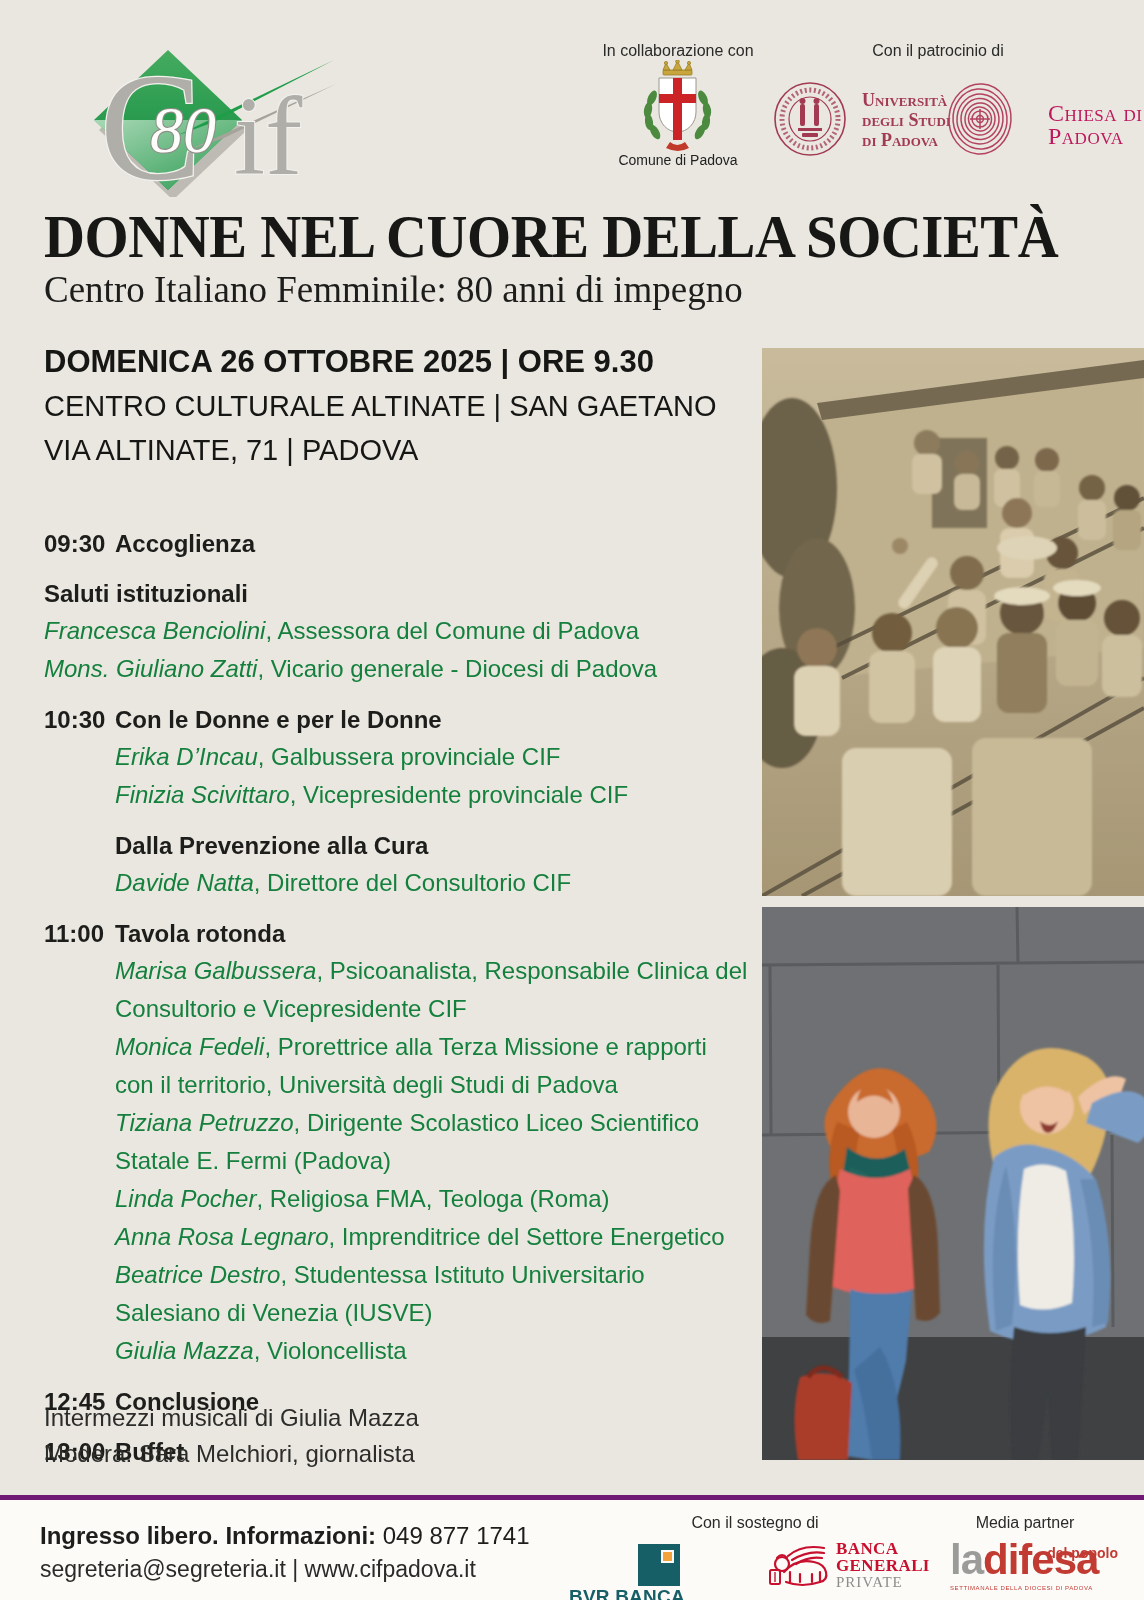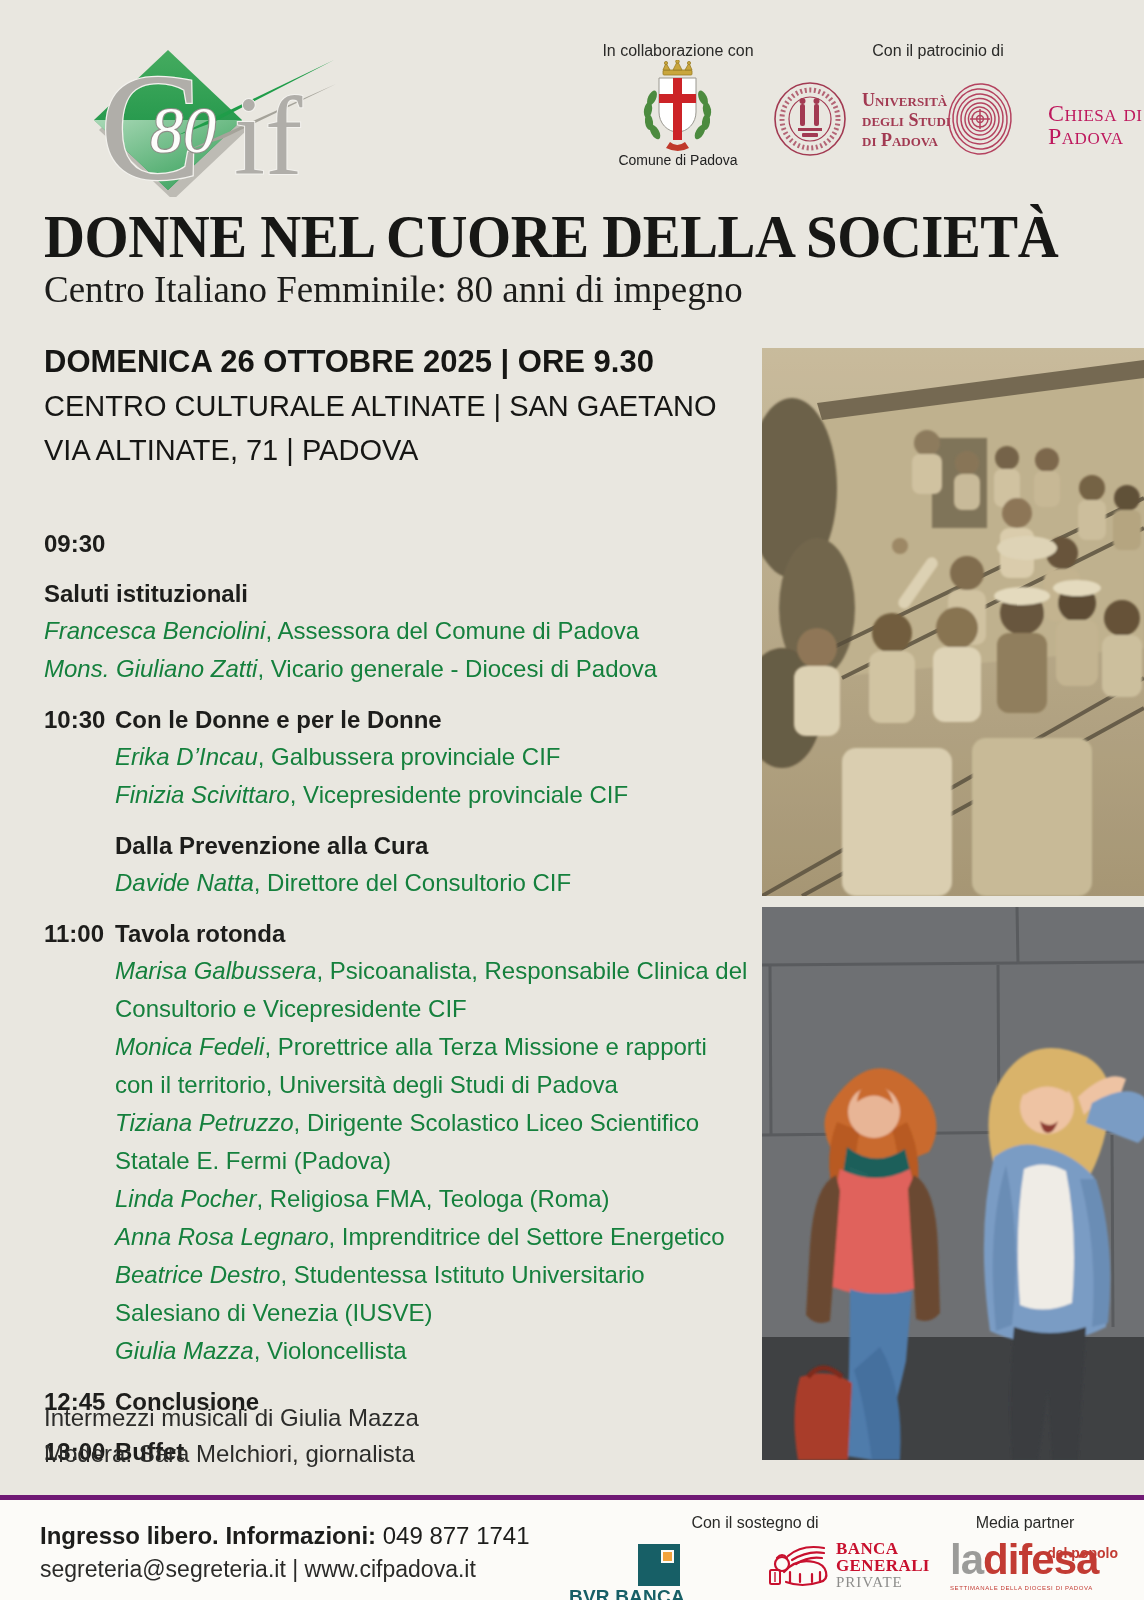--- a/index.html
+++ b/index.html
@@ -187,20 +187,23 @@
 
 <div class="abs" id="date-block">
   <div id="date-line1">DOMENICA 26 OTTOBRE 2025 | ORE 9.30</div>
   <div>CENTRO CULTURALE ALTINATE | SAN GAETANO</div>
   <div>VIA ALTINATE, 71 | PADOVA</div>
 </div>
 
 <div class="abs" id="program-list">
     <div class="prog-item">
       <div class="prog-time">09:30</div>
+      <div class="prog-body">
+        <div class="prog-title">Accoglienza</div>
+      </div>
     </div>
     <div class="prog-item">
       <div class="prog-body">
         <div class="prog-title">Saluti istituzionali</div>
         <div class="speaker"><span class="sp-name">Francesca Benciolini</span><span>, Assessora del Comune di Padova</span></div>
         <div class="speaker"><span class="sp-name">Mons. Giuliano Zatti</span><span>, Vicario generale - Diocesi di Padova</span></div>
       </div>
     </div>
     <div class="prog-item">
       <div class="prog-time">10:30</div>

